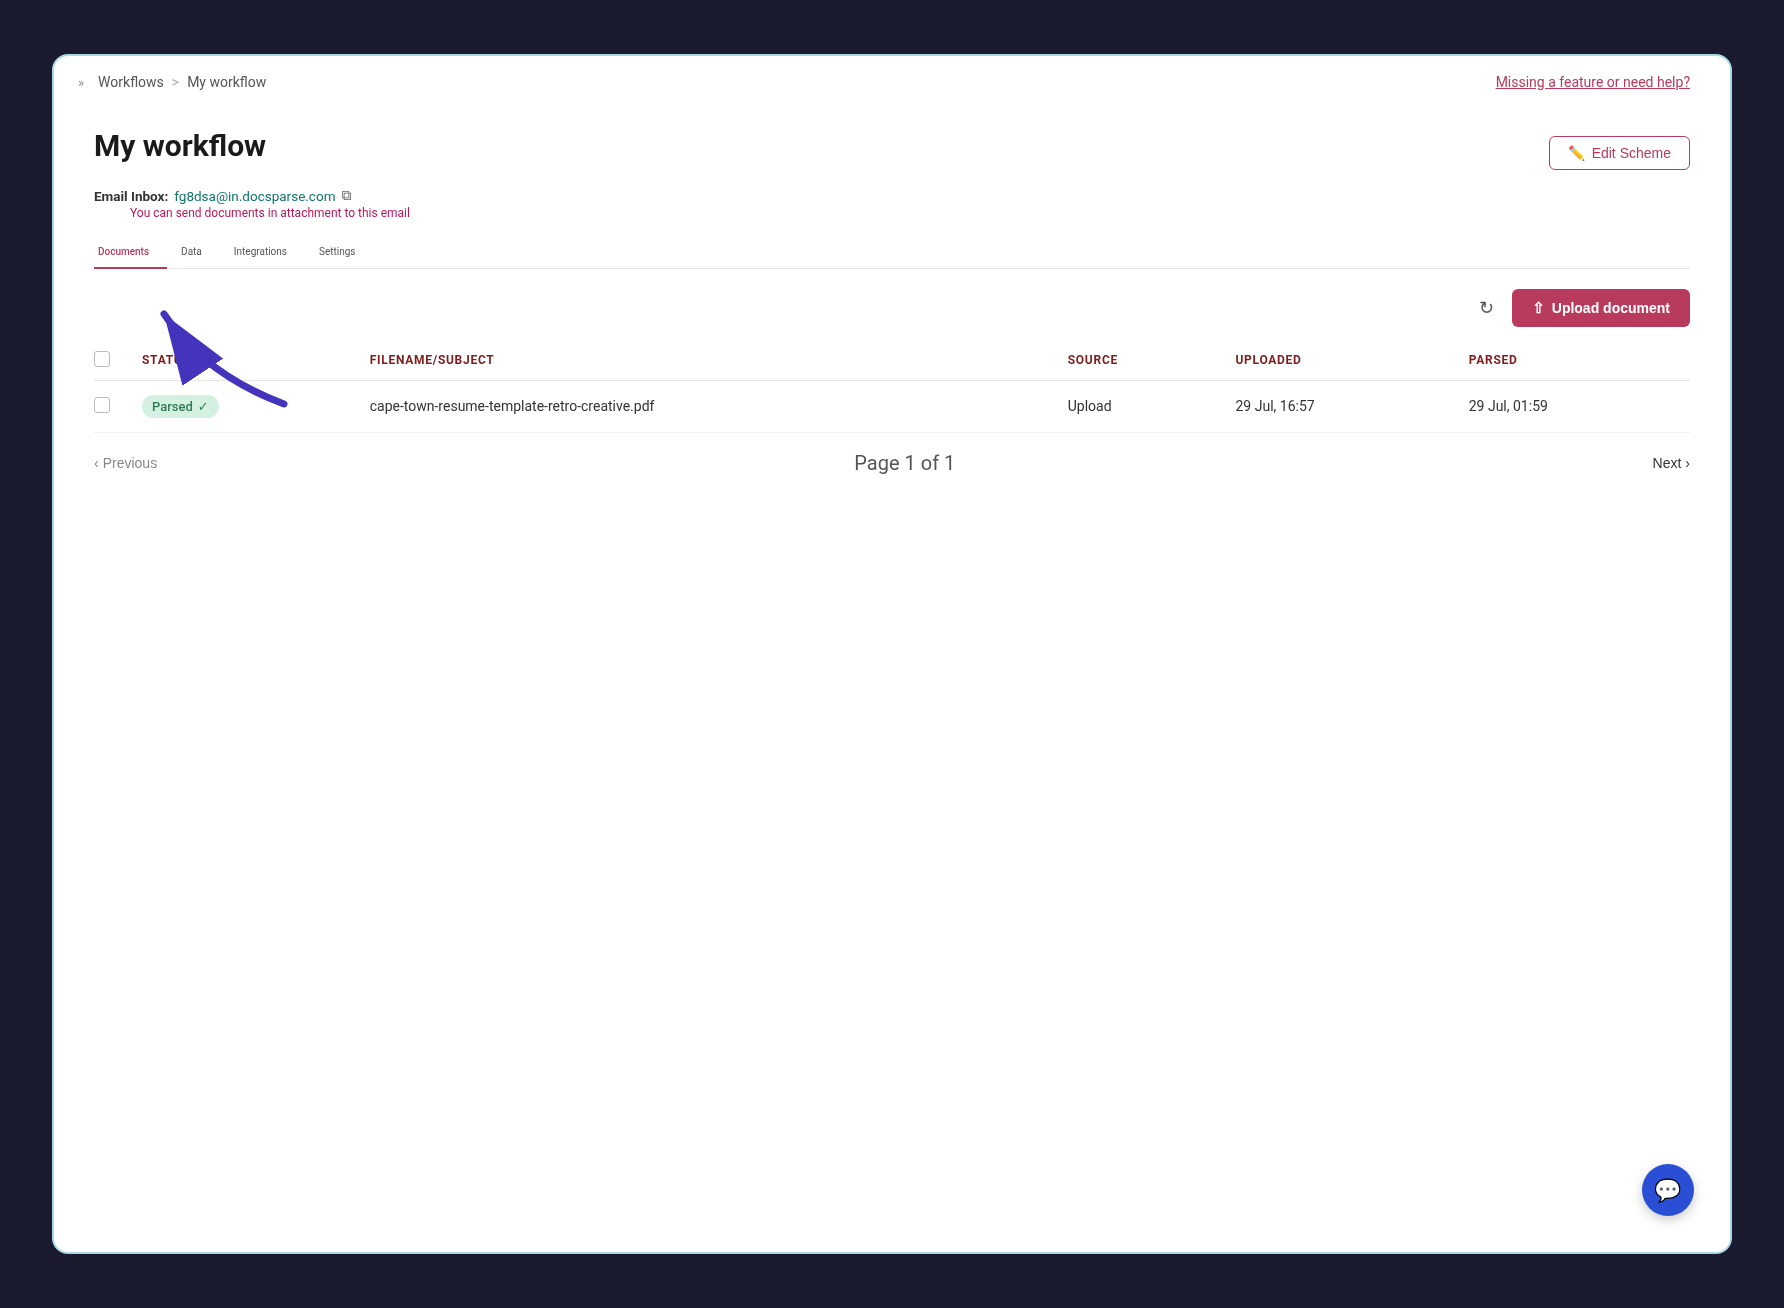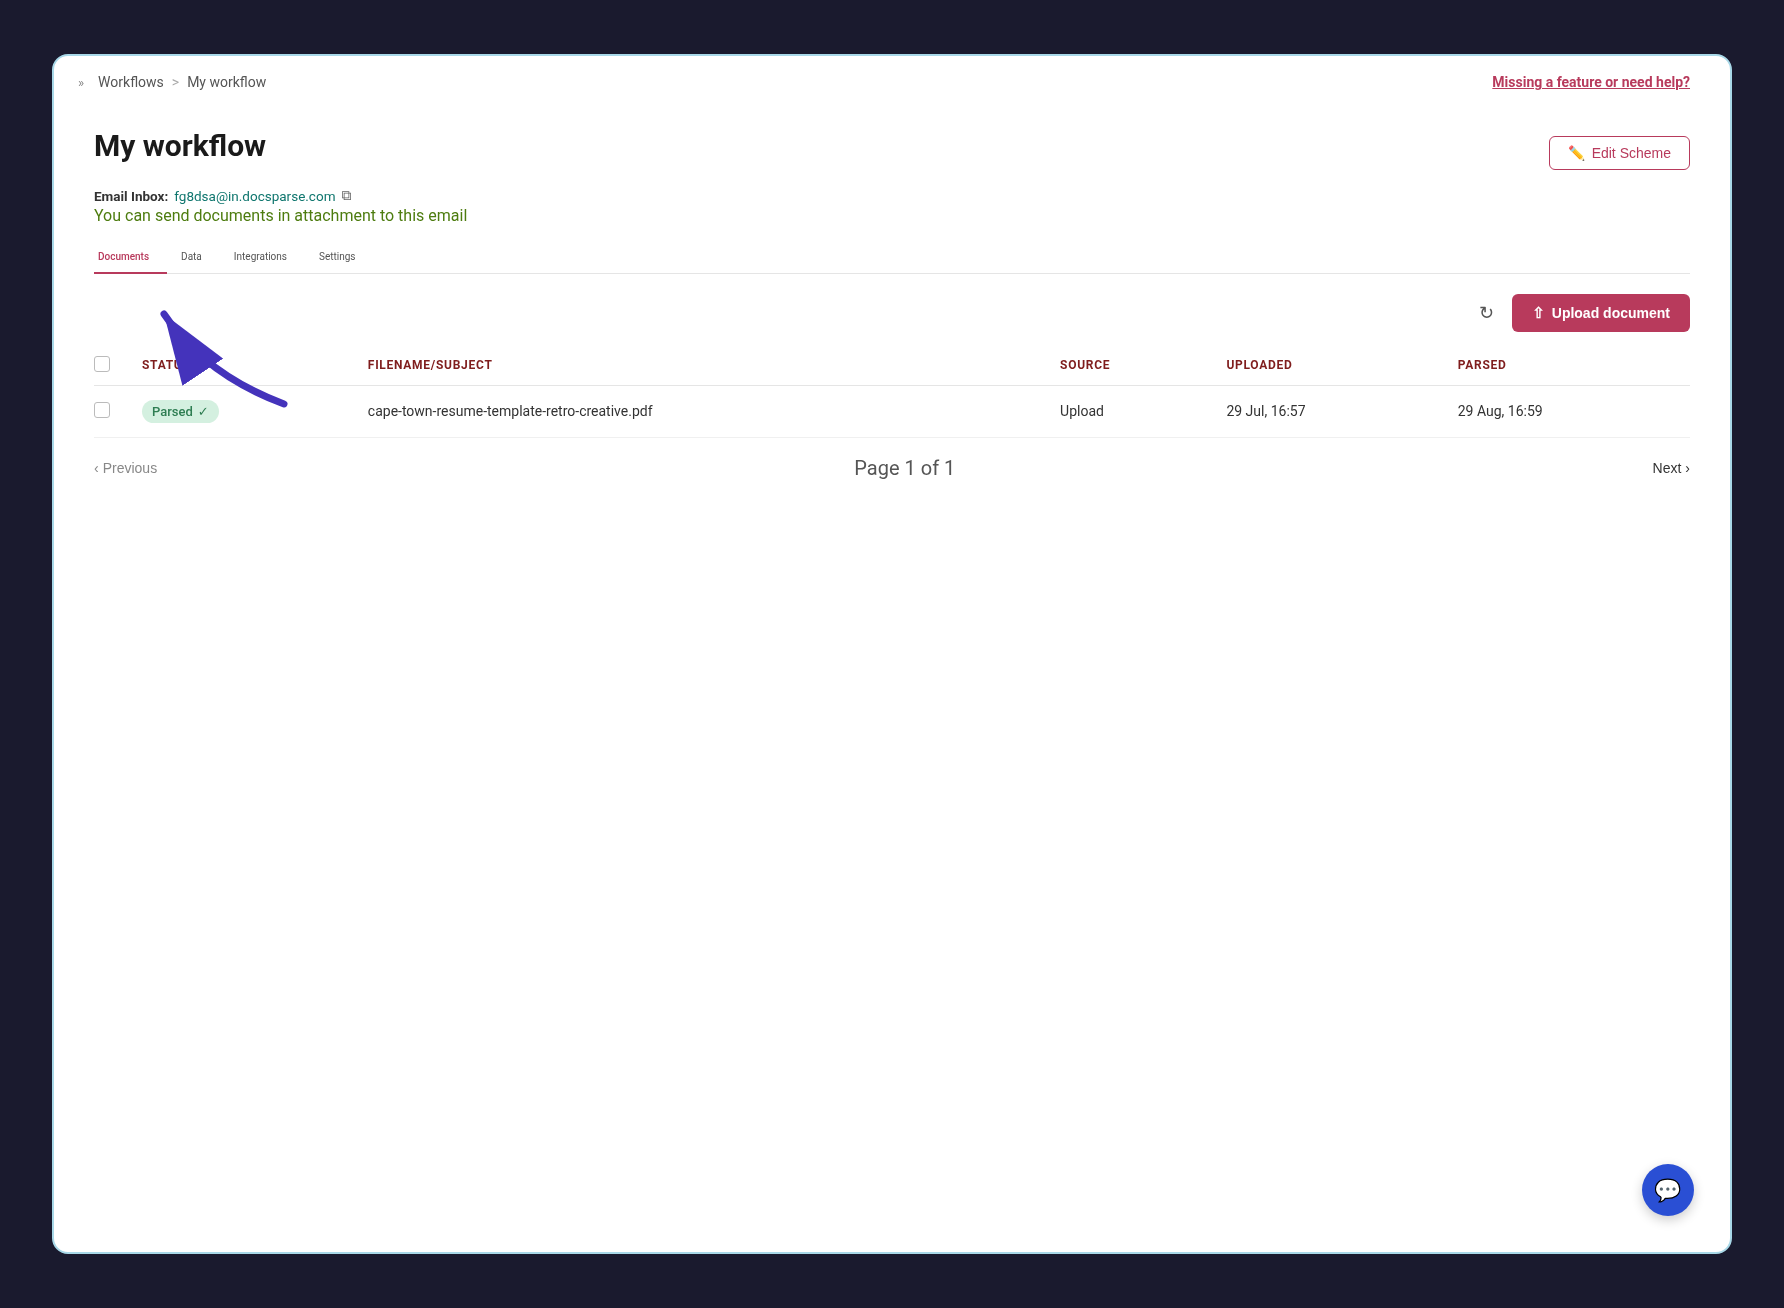--- a/index.html
+++ b/index.html
@@ -40,21 +40,21 @@
       color: #888;
       margin-right: 6px;
     }
     .breadcrumb-sep {
       color: #aaa;
     }
     .help-link {
       color: #b83a5c;
       font-size: 14px;
       text-decoration: underline;
-      font-weight: 700;
+      font-weight: 400;
       cursor: pointer;
     }
     .main-content {
       padding: 24px 40px 40px 40px;
     }
     .page-header {
       display: flex;
       align-items: flex-start;
       justify-content: space-between;
       margin-bottom: 12px;
@@ -80,23 +80,24 @@
     }
     .email-inbox-value {
       color: #0f766e;
     }
     .copy-icon {
       cursor: pointer;
       color: #666;
       font-size: 14px;
     }
     .email-hint {
-      font-size: 16px;
-      color: #4d7c0f;
+      font-size: 12px;
+      color: #be185d;
       margin-top: 2px;
+      margin-left: 36px;
     }
     .edit-scheme-btn {
       display: flex;
       align-items: center;
       gap: 6px;
       border: 1.5px solid #b83a5c;
       color: #b83a5c;
       background: #fff;
       padding: 8px 18px;
       border-radius: 6px;
@@ -325,21 +326,21 @@
           </td>
           <td>
             <span class="parsed-badge">
               <span>Parsed</span>
               <span class="parsed-icon">✓</span>
             </span>
           </td>
           <td>cape-town-resume-template-retro-creative.pdf</td>
           <td>Upload</td>
           <td>29 Jul, 16:57</td>
-          <td>29 Aug, 16:59</td>
+          <td>29 Jul, 01:59</td>
         </tr>
       </tbody>
     </table>
 
     <div class="pagination">
       <button class="pagination-btn">
         <span>‹</span>
         <span>Previous</span>
       </button>
       <span class="pagination-info">Page 1 of 1</span>

